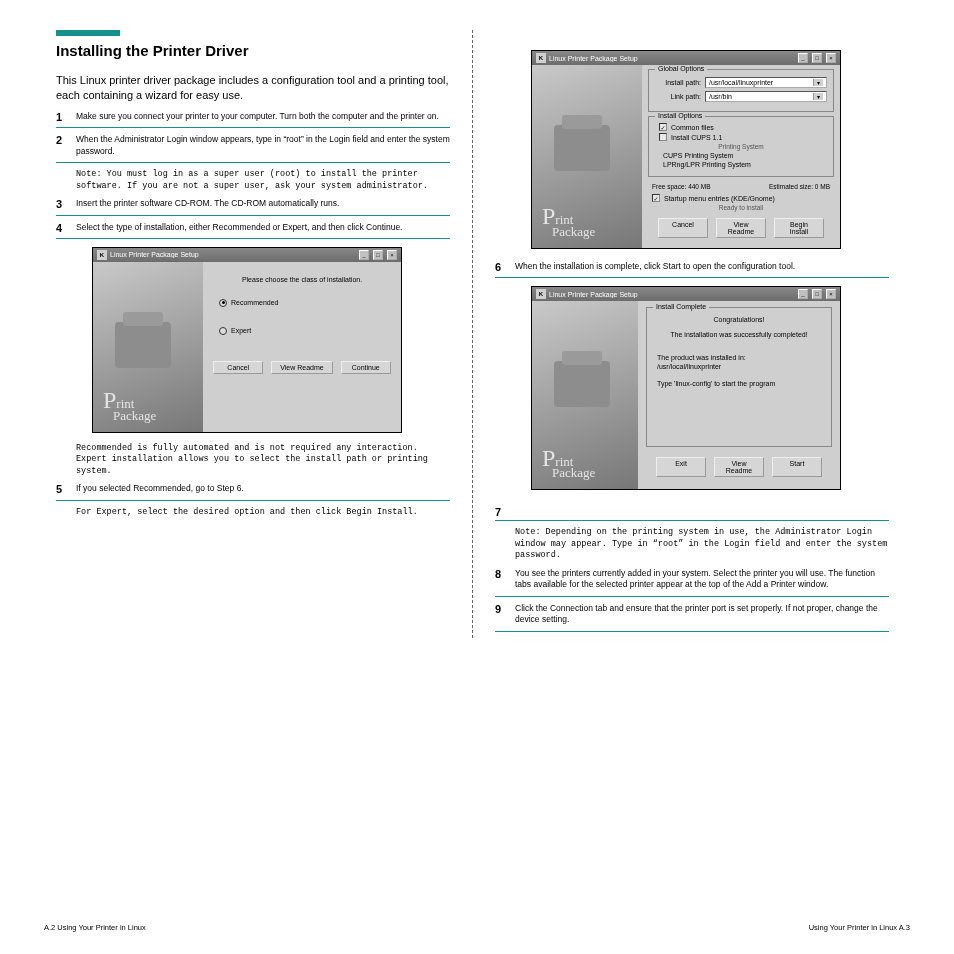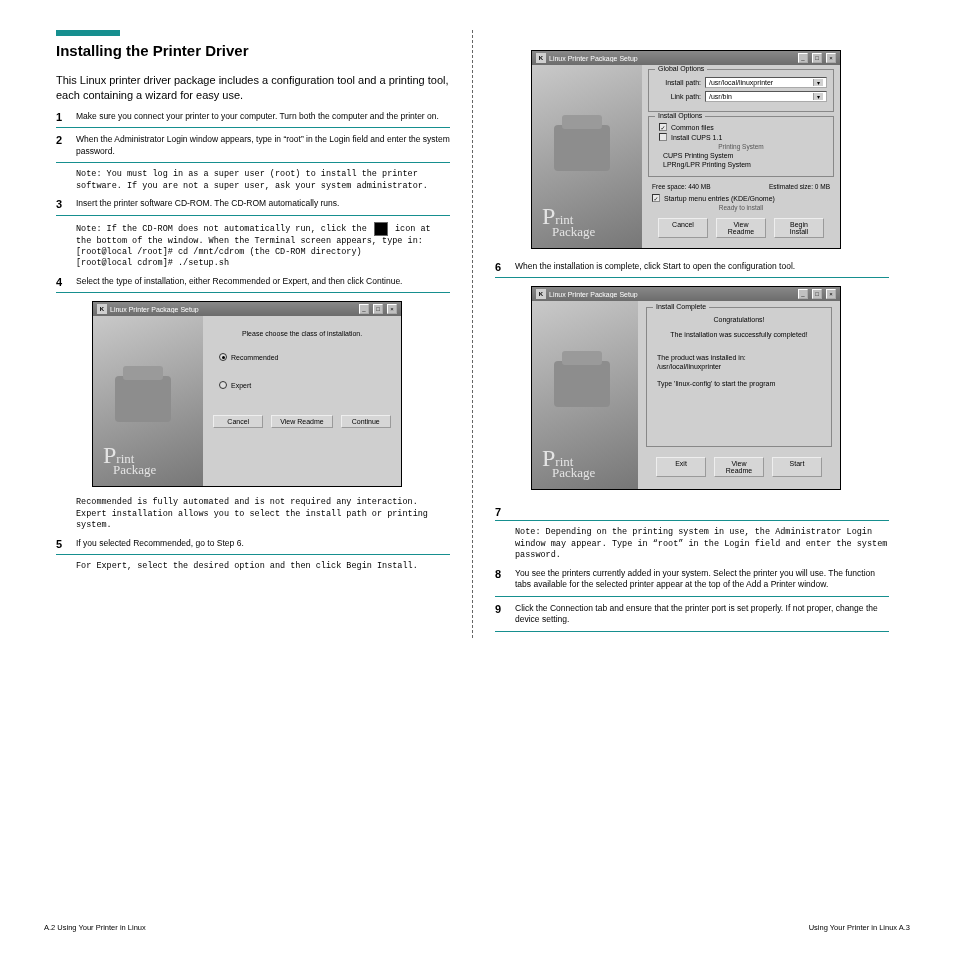--- a/index.html
+++ b/index.html
@@ -313,27 +313,20 @@
       <div class="step-num">2</div>
       <div class="step-text">
         <span>When the Administrator Login window appears, type in “root” in the Login field and enter the system password.</span>
       </div>
     </div>
     <p class="step-sub">Note: You must log in as a super user (root) to install the printer software. If you are not a super user, ask your system administrator.</p>
 
     <div class="step">
       <div class="step-num">3</div>
       <div class="step-text">Insert the printer software CD-ROM. The CD-ROM automatically runs.</div>
-    </div>
-    <div class="step-sub">
-      Note: If the CD-ROM does not automatically run, click the
-      <span class="term-icon"></span>
-      icon at the bottom of the window. When the Terminal screen appears, type in:<br>
-      [root@local /root]# cd /mnt/cdrom (the CD-ROM directory)<br>
-      [root@local cdrom]# ./setup.sh
     </div>
 
     <div class="step">
       <div class="step-num">4</div>
       <div class="step-text">Select the type of installation, either Recommended or Expert, and then click Continue.</div>
     </div>
 
     <div class="win">
       <div class="win-title">
         <span class="k">K</span>

